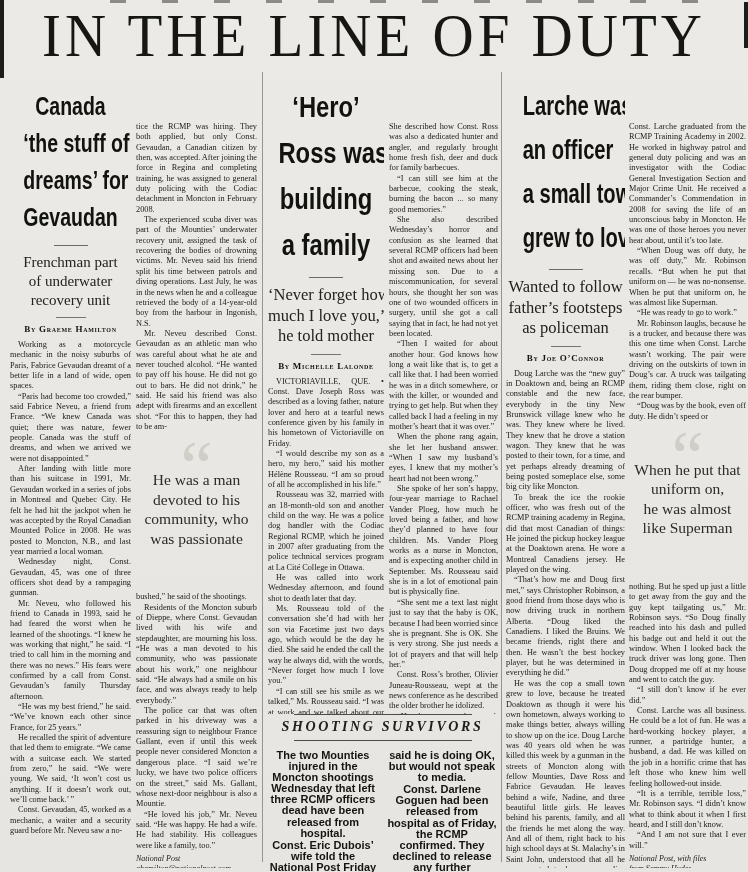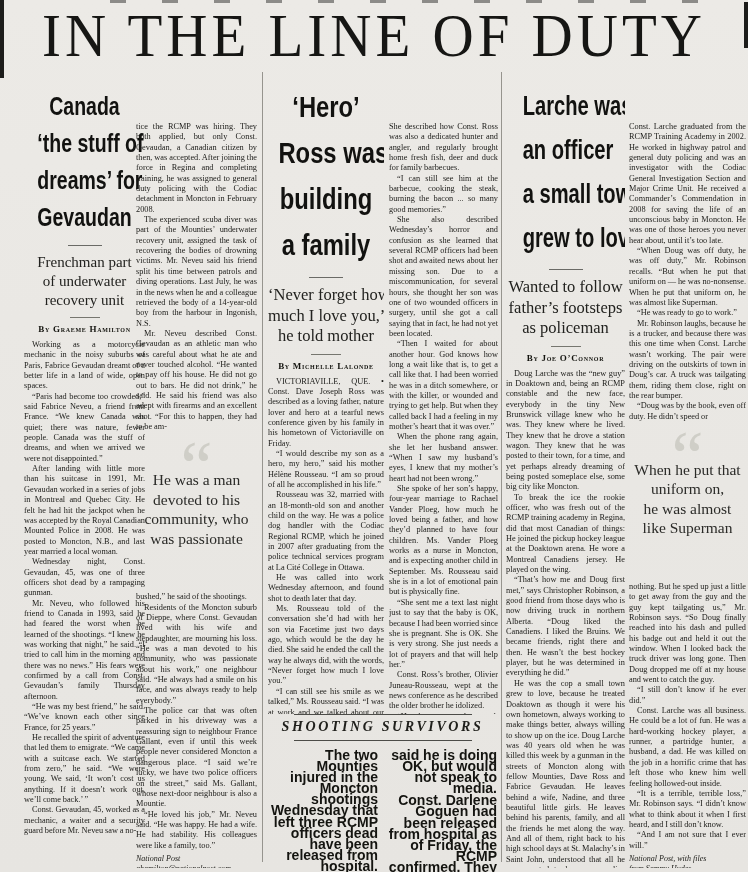--- a/index.html
+++ b/index.html
@@ -57,39 +57,39 @@
   .credits { margin-top:3px; }
   .credits p { margin:0; font-style:italic; font-size:8px; line-height:10.5px;
                text-indent:0; color:#22221e; }
 
   #survivors { position:absolute; left:268px; top:714px; width:229px; height:156px; }
   .sv-rule  { width:178px; border-top:1px solid #4c4c48; margin:0 auto; }
   .sv-title { text-align:center; font-style:italic; font-weight:bold; font-size:14px;
               letter-spacing:2.6px; margin:4px 0 5px; color:#20201c; white-space:nowrap; }
   .sv-cols { display:flex; gap:9px; margin-top:9px; }
   .sv-colwrap { width:110px; }
-  .sv-body p { margin:0 0 1px; text-indent:0; text-align:right;
+  .sv-body p { margin:0 0 1px; text-indent:0; text-align:center;
                font-family:"Liberation Sans",sans-serif; font-weight:bold;
-               font-size:14px; line-height:11.1px; color:#141410; }
+               font-size:11px; line-height:11.1px; color:#141410; }
   .sv-credit { font-style:italic; font-size:8.4px; margin-top:7px; color:#22221e; }
 </style>
 </head>
 <body>
 
 <div id="page">
   <div class="edge-top"></div>
   <div class="edge-left"></div>
   <div class="edge-right"></div>
 
   <h1 class="masthead">IN THE LINE OF DUTY</h1>
 
   <div class="vrule" style="left:262px"></div>
   <div class="vrule" style="left:501px"></div>
 
-  <section class="col" style="left:24px;width:121px">
+  <section class="col" style="left:10px;width:121px">
     <div class="hl hl-a1">
         <div>Canada</div>
         <div>‘the stuff of</div>
         <div>dreams’ for</div>
         <div>Gevaudan</div>
       </div>
     <div class="rule-sm"></div>
     <div class="subhead sh-a1">
         <div>Frenchman part</div>
         <div>of underwater</div>

